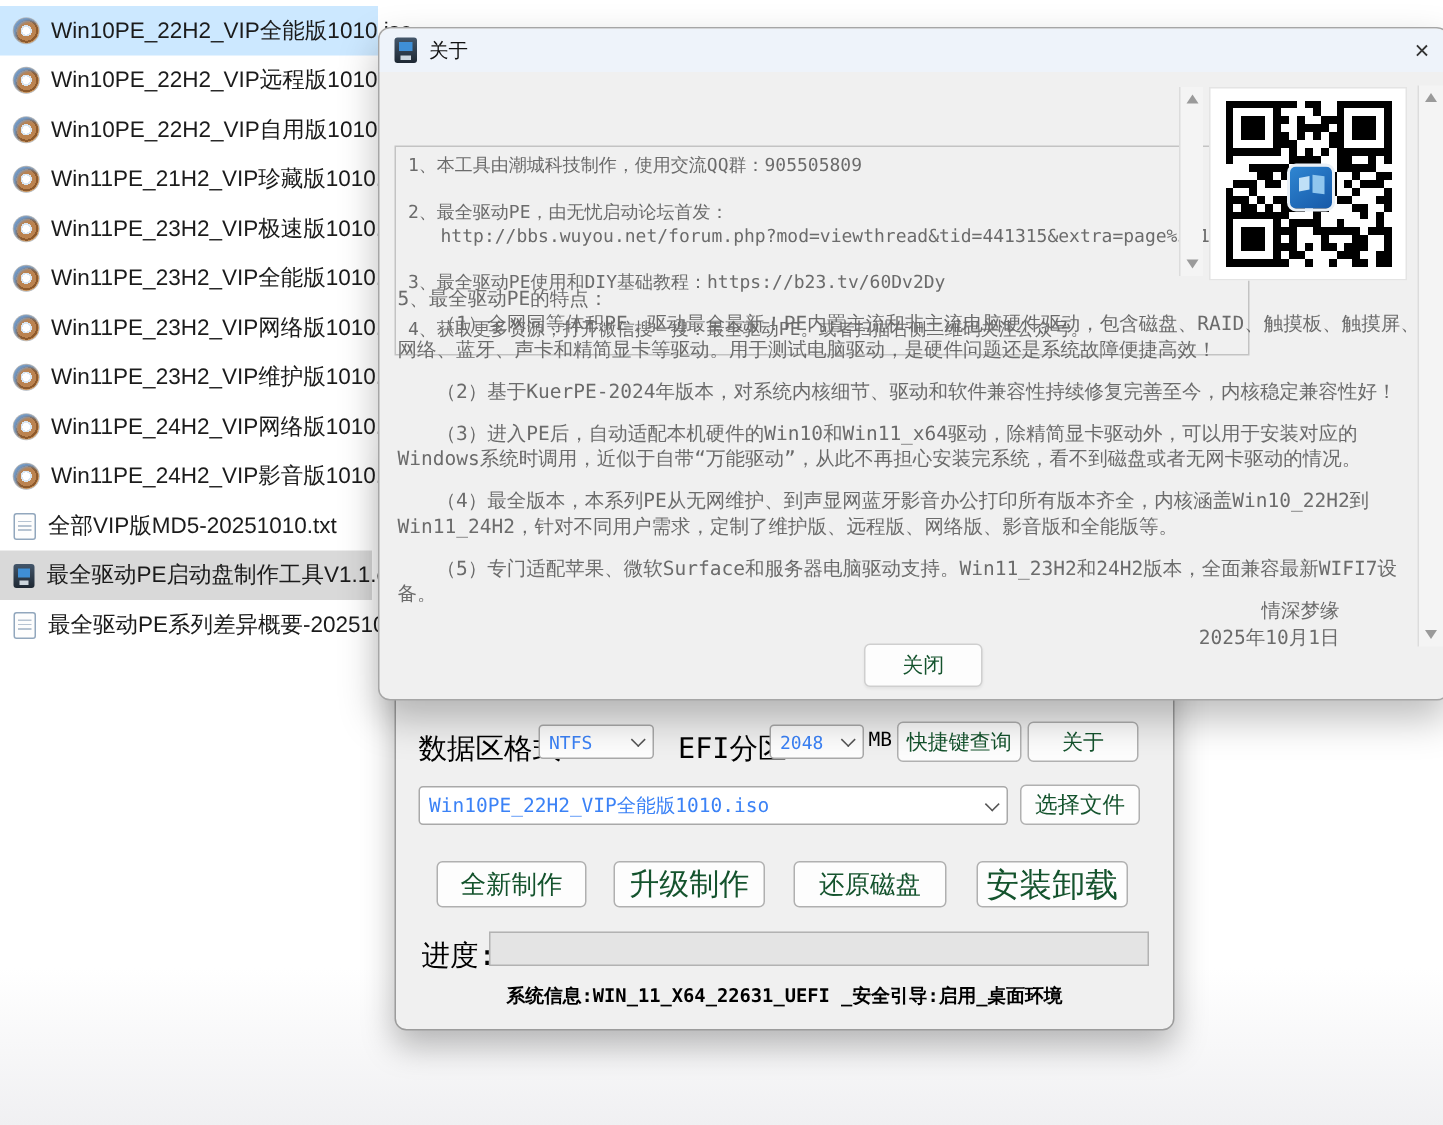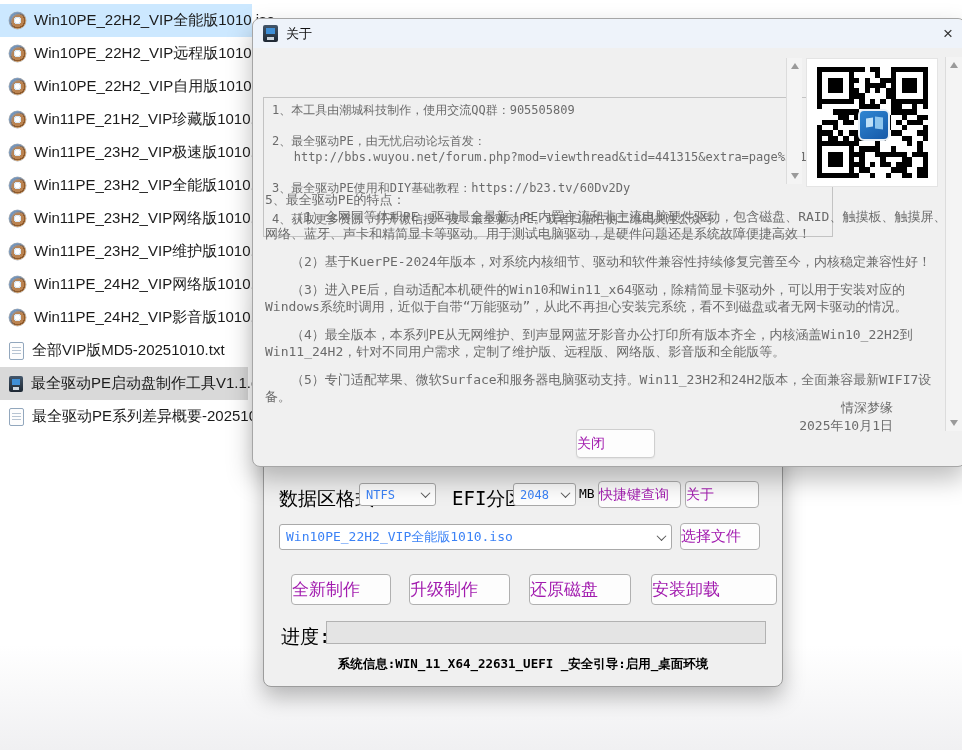--- a/index.html
+++ b/index.html
@@ -36,21 +36,21 @@
     background:#f0f0f0;border:1px solid #9c9c9c;border-radius:8px;z-index:5;
     box-shadow:0 10px 22px rgba(0,0,0,.28);}
   #main-window *{box-sizing:border-box;}
   .mw-label{position:absolute;font-size:19px;color:#000;}
   .combo{position:absolute;background:#fdfdfd;border:1px solid #a9a9a9;border-radius:3px;
     display:flex;align-items:center;justify-content:space-between;
     padding:0 6px;font-size:12px;color:#3b82f6;cursor:default;}
   .chev{width:7px;height:7px;border-right:1.5px solid #555;border-bottom:1.5px solid #555;
     transform:rotate(45deg) translate(-1px,-1px);margin-left:6px;}
   .btn{position:absolute;background:#fdfdfd;border:1px solid #b0b0b0;border-radius:4px;
-    display:flex;align-items:center;color:#a21caf;cursor:default;}
+    display:flex;align-items:center;justify-content:center;color:#14532d;cursor:default;}
   .progress{position:absolute;background:#e4e4e4;border:1px solid #b2b2b2;}
   #mw-status{position:absolute;left:0;right:0;text-align:center;font-size:12.5px;
     font-weight:600;color:#000000;}
 
   
   #about-dialog{position:absolute;left:252px;top:18px;width:712px;height:447px;
     background:#f0f0f0;border:1px solid #a6a6a6;border-radius:8px;z-index:10;
     box-shadow:0 12px 26px rgba(0,0,0,.26);overflow:hidden;}
   #dlg-titlebar{position:absolute;left:0;top:0;right:0;height:29px;background:#eef3fa;
     border-radius:8px 8px 0 0;display:flex;align-items:center;padding-left:10px;gap:8px;}
@@ -171,27 +171,27 @@
     <span>Win10PE_22H2_VIP全能版1010.iso</span>
     <span class="chev"></span>
   </div>
   <div class="btn mono" style="left:416px;top:222px;width:80px;height:27px;font-size:15px;">
     <span>选择文件</span>
   </div>
 
   <div class="btn mono" style="left:27px;top:273px;width:100px;height:31px;font-size:17px;">
     <span>全新制作</span>
   </div>
-  <div class="btn mono" style="left:145px;top:273px;width:101px;height:31px;font-size:17px;">
+  <div class="btn mono" style="left:145px;top:273px;width:101px;height:31px;font-size:20px;">
     <span>升级制作</span>
   </div>
   <div class="btn mono" style="left:265px;top:273px;width:102px;height:31px;font-size:17px;">
     <span>还原磁盘</span>
   </div>
-  <div class="btn mono" style="left:387px;top:273px;width:126px;height:31px;font-size:17px;">
+  <div class="btn mono" style="left:387px;top:273px;width:101px;height:31px;font-size:22px;">
     <span>安装卸载</span>
   </div>
 
   <span class="mw-label" style="left:17px;top:323px;">进度:</span>
   <div class="progress" style="left:62px;top:320px;width:440px;height:23px;"></div>
 
   <div id="mw-status" style="top:355px;" class="mono">系统信息:WIN_11_X64_22631_UEFI _安全引导:启用_桌面环境</div>
 </div>
 
 <div id="about-dialog">

